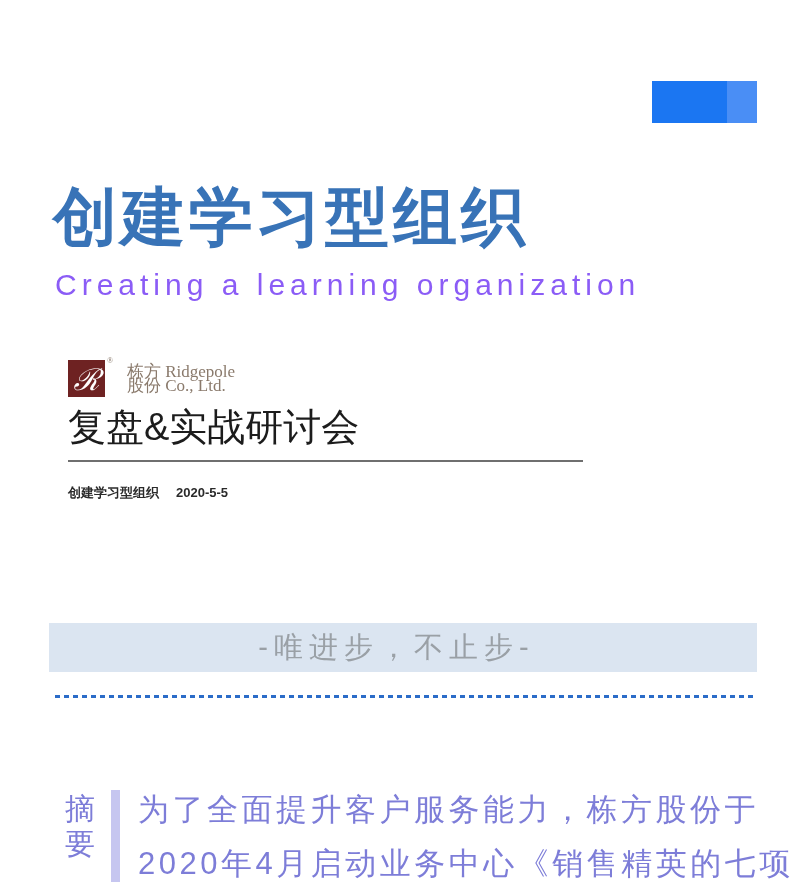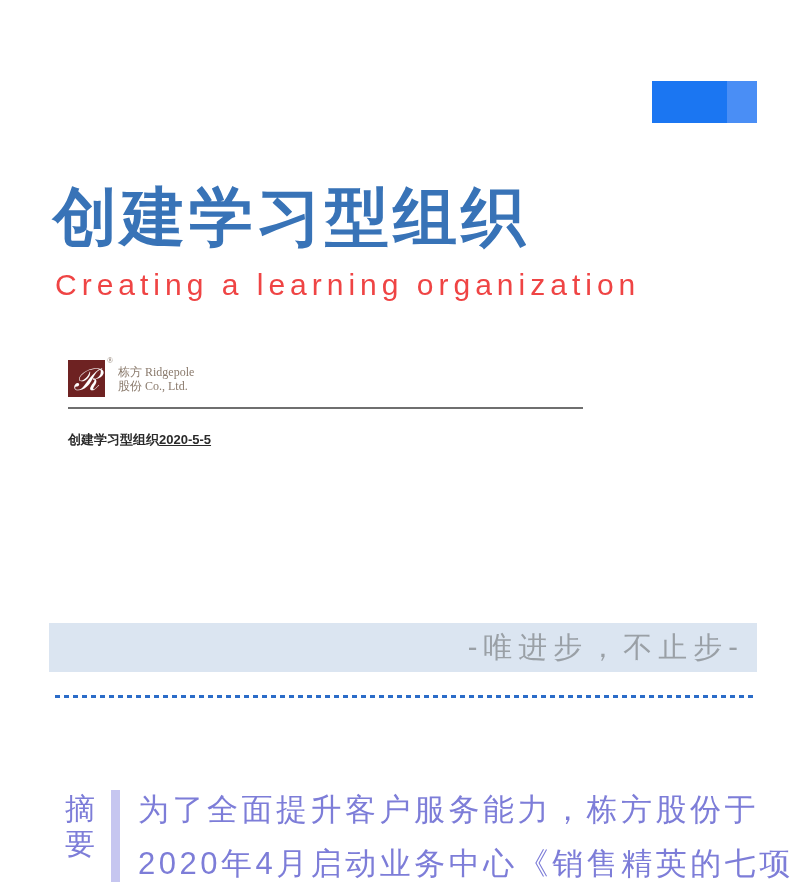--- a/index.html
+++ b/index.html
@@ -25,47 +25,47 @@
   .accent .dark{width:75px;height:100%;background:var(--accent-dark);}
   .accent .light{width:30px;height:100%;background:var(--accent-light);}
   
   .page-title{
     position:absolute;left:53px;top:162px;width:720px;
     font-size:64px;font-weight:600;letter-spacing:4px;
     color:var(--title-blue);white-space:nowrap;margin-top:12px;
   }
   .page-subtitle{
     position:absolute;left:55px;top:268px;width:740px;
-    font-size:30px;letter-spacing:5px;color:#ef4444;white-space:nowrap;
+    font-size:30px;letter-spacing:5px;color:#8b5cf6;white-space:nowrap;
   }
   
   .slide{position:absolute;left:68px;top:360px;width:522px;}
   .logo-row{display:flex;align-items:flex-start;height:40px;}
   .logo-mark{
     width:37px;height:37px;background:var(--logo-maroon);
     color:#fff;display:flex;align-items:center;justify-content:center;
     font-family:"Liberation Serif", serif;font-style:italic;font-size:30px;
     position:relative;flex:0 0 auto;
   }
   .logo-reg{position:absolute;top:-4px;right:-8px;color:#8a7a6c;font-size:8px;font-style:normal;}
-  .logo-text{margin-left:13px;padding-top:5px;color:#8a7a6c;
-    font-family:"Liberation Serif", serif;font-size:12px;line-height:14px;white-space:nowrap;}
+  .logo-text{margin-left:22px;padding-top:5px;color:#8a7a6c;
+    font-family:"Liberation Serif", serif;font-size:17px;line-height:14px;white-space:nowrap;}
   .slide-title1{
     margin-top:25px;font-size:33px;color:#1c1c1c;letter-spacing:0px;
     white-space:nowrap;font-weight:500;
   }
   .slide-title2{font-size:38px;color:#1c1c1c;margin-top:2px;white-space:nowrap;font-weight:500;}
   .slide-rule{margin-top:7px;width:515px;height:0;border-top:2px solid #6f6f6f;}
   .slide-meta{margin-top:22px;font-size:13px;font-weight:bold;color:#2a2a2a;white-space:nowrap;}
-  .slide-meta .date{text-decoration:underline;}
+  .slide-meta .date{margin-left:17px;}
   
   .banner{
     position:absolute;left:49px;top:623px;width:708px;height:49px;
     background:var(--banner-bg);
-    display:flex;align-items:center;justify-content:flex-end;
+    display:flex;align-items:center;justify-content:center;
     padding-right:13px;
   }
   .banner-text{font-size:29px;letter-spacing:6px;color:var(--banner-text);white-space:nowrap;}
   
   .dashed{
     position:absolute;left:55px;top:695px;width:701px;height:3px;
     background:repeating-linear-gradient(90deg,var(--dashed-line) 0 5px,transparent 5px 9px);
   }
   
   .abs-label{position:absolute;left:63px;width:34px;text-align:center;
@@ -93,20 +93,21 @@
   <div class="logo-row">
     <div class="logo-mark">
       <span>ℛ</span>
       <span class="logo-reg">®</span>
     </div>
     <div class="logo-text">
       <div>栋方 Ridgepole</div>
       <div>股份 Co., Ltd.</div>
     </div>
   </div>
+  <div class="slide-title2">复盘&amp;实战研讨会</div>
   <div class="slide-rule"></div>
   <div class="slide-meta">
     <span>创建学习型组织</span><span class="date">2020-5-5</span>
   </div>
 </div>
 
 <div class="banner">
   <span class="banner-text">-唯进步，不止步-</span>
 </div>
 

